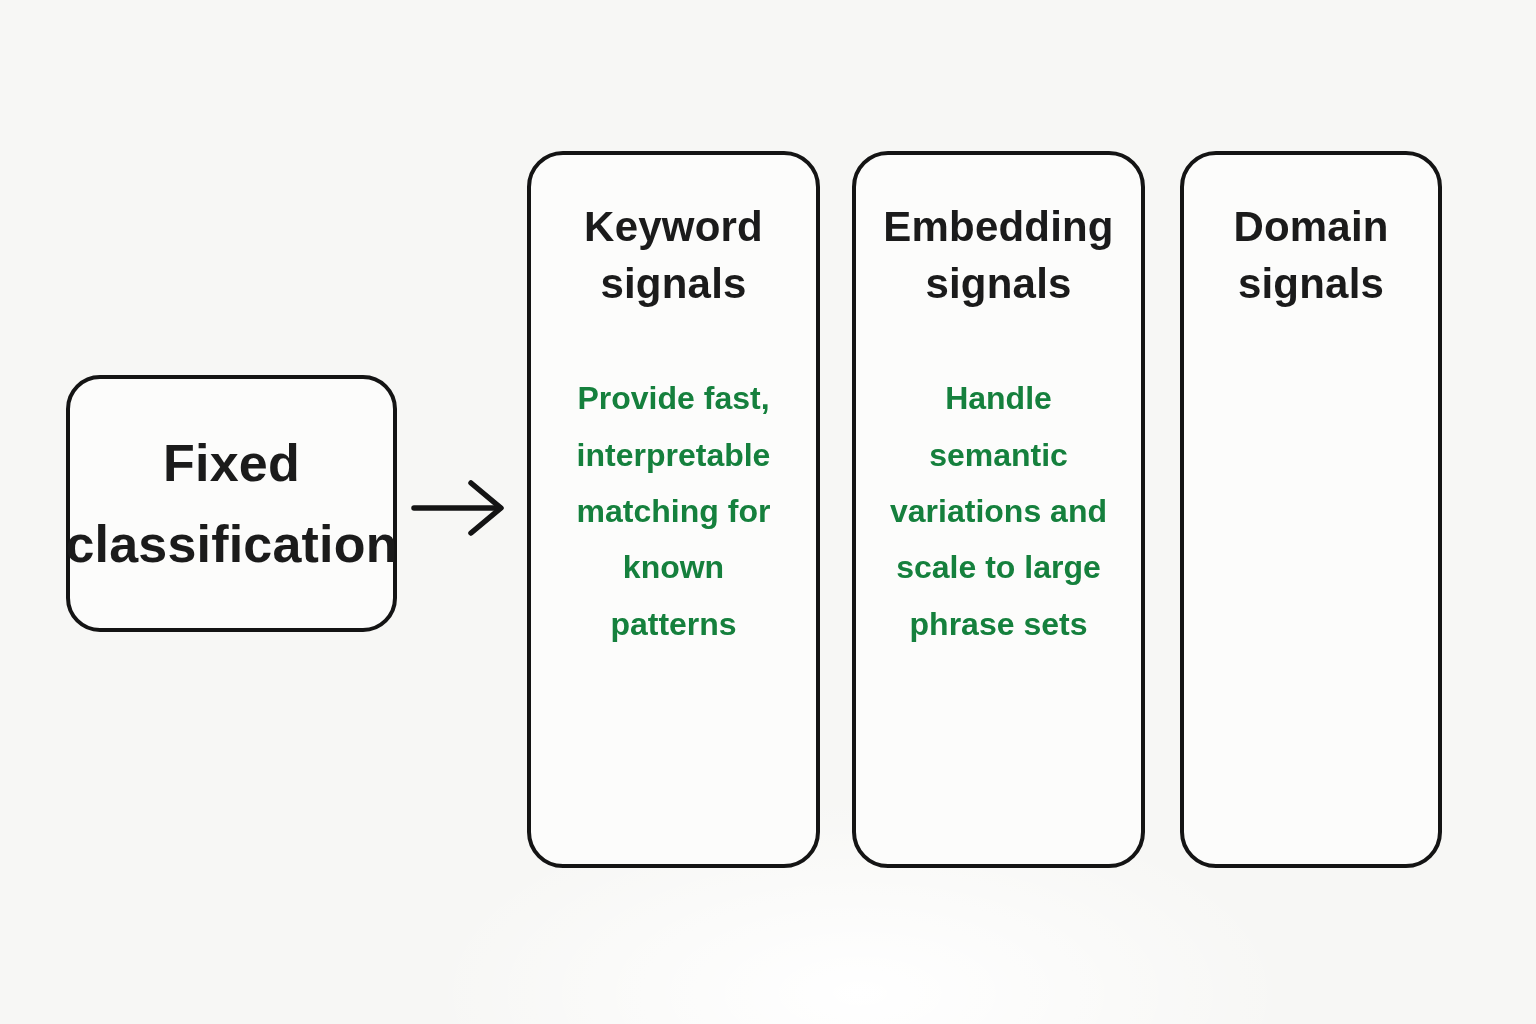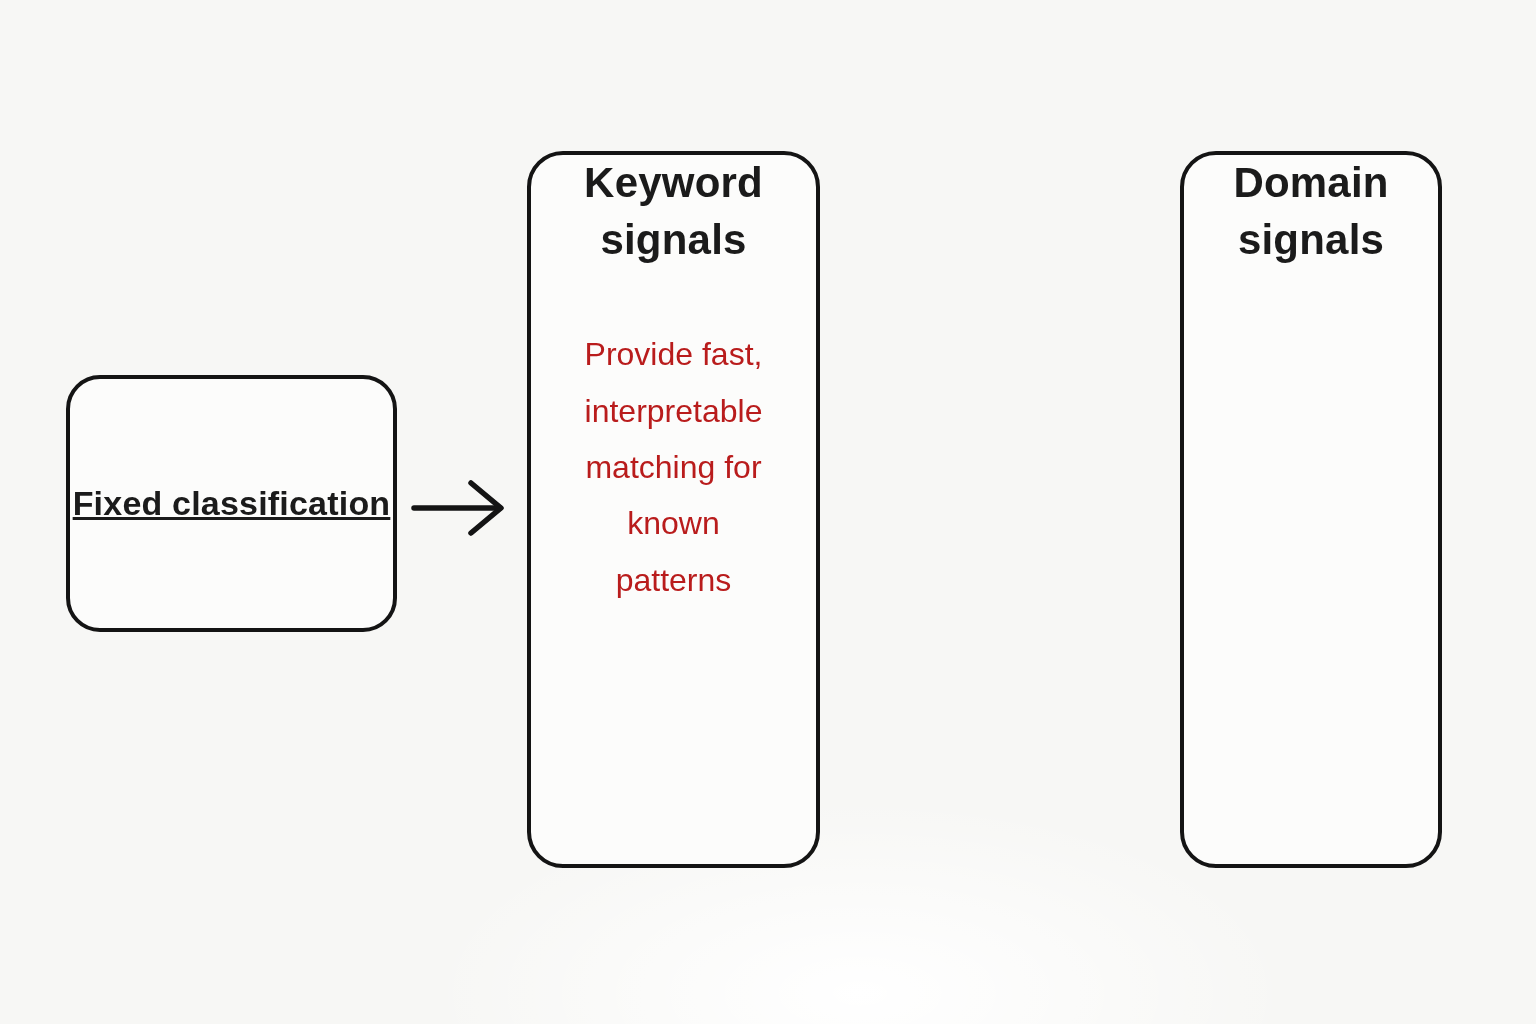--- a/index.html
+++ b/index.html
@@ -27,26 +27,25 @@
     height: 257px;
     background: #fcfcfb;
     border: 4px solid #141414;
     border-radius: 34px;
     display: flex;
     align-items: center;
     justify-content: center;
     text-align: center;
   }
   .source-label {
-    font-size: 34px;
+    font-size: 52px;
     font-weight: 700;
     line-height: 1.55;
     color: #1b1b1b;
     letter-spacing: 0.2px;
-    text-decoration: underline;
   }
   .flow-arrow {
     position: absolute;
     left: 408px;
     top: 478px;
     width: 102px;
     height: 60px;
   }
   .card {
     position: absolute;
@@ -55,34 +54,35 @@
     width: 293px;
     background: #fcfcfb;
     border: 4px solid #141414;
     border-radius: 36px;
     text-align: center;
   }
   .card-1 { left: 527px; }
   .card-2 { left: 852px; }
   .card-3 { left: 1180px; width: 262px; }
   .card-title {
+    margin-top: 44px;
     padding: 0 14px;
     font-size: 42px;
     font-weight: 700;
     line-height: 1.35;
     color: #1b1b1b;
     letter-spacing: 0.2px;
   }
   .card-body {
     margin-top: 58px;
     padding: 0 10px;
     font-size: 32px;
-    font-weight: 400;
+    font-weight: 700;
     line-height: 1.76;
-    color: #b91c1c;
+    color: #15803d;
     white-space: pre-line;
   }
 </style>
 </head>
 <body>
 
 <div class="canvas">
 
   <div class="source-box">
     <div class="source-label">Fixed classification</div>
@@ -95,18 +95,26 @@
 
   <div class="card card-1">
     <div class="card-title">Keyword signals</div>
     <div class="card-body">Provide fast,
 interpretable
 matching for
 known
 patterns</div>
   </div>
 
+  <div class="card card-2">
+    <div class="card-title">Embedding signals</div>
+    <div class="card-body">Handle
+semantic
+variations and
+scale to large
+phrase sets</div>
+  </div>
 
   <div class="card card-3">
     <div class="card-title">Domain signals</div>
   </div>
 
 </div>
 
 </body></html>

